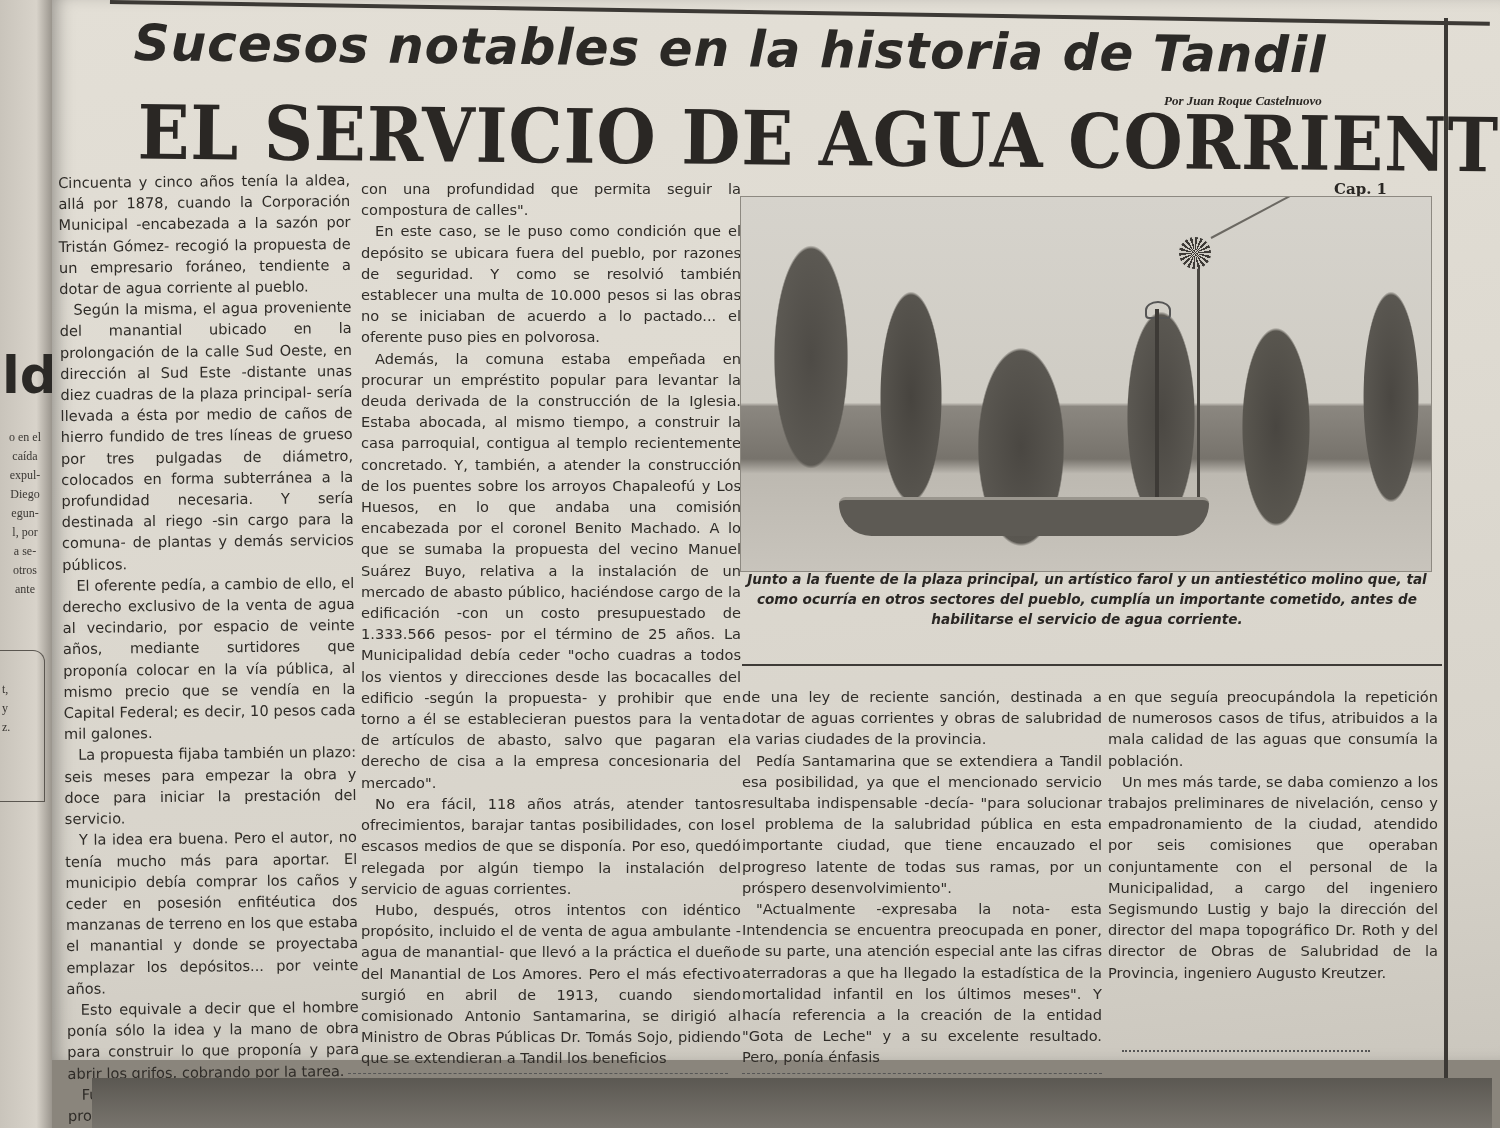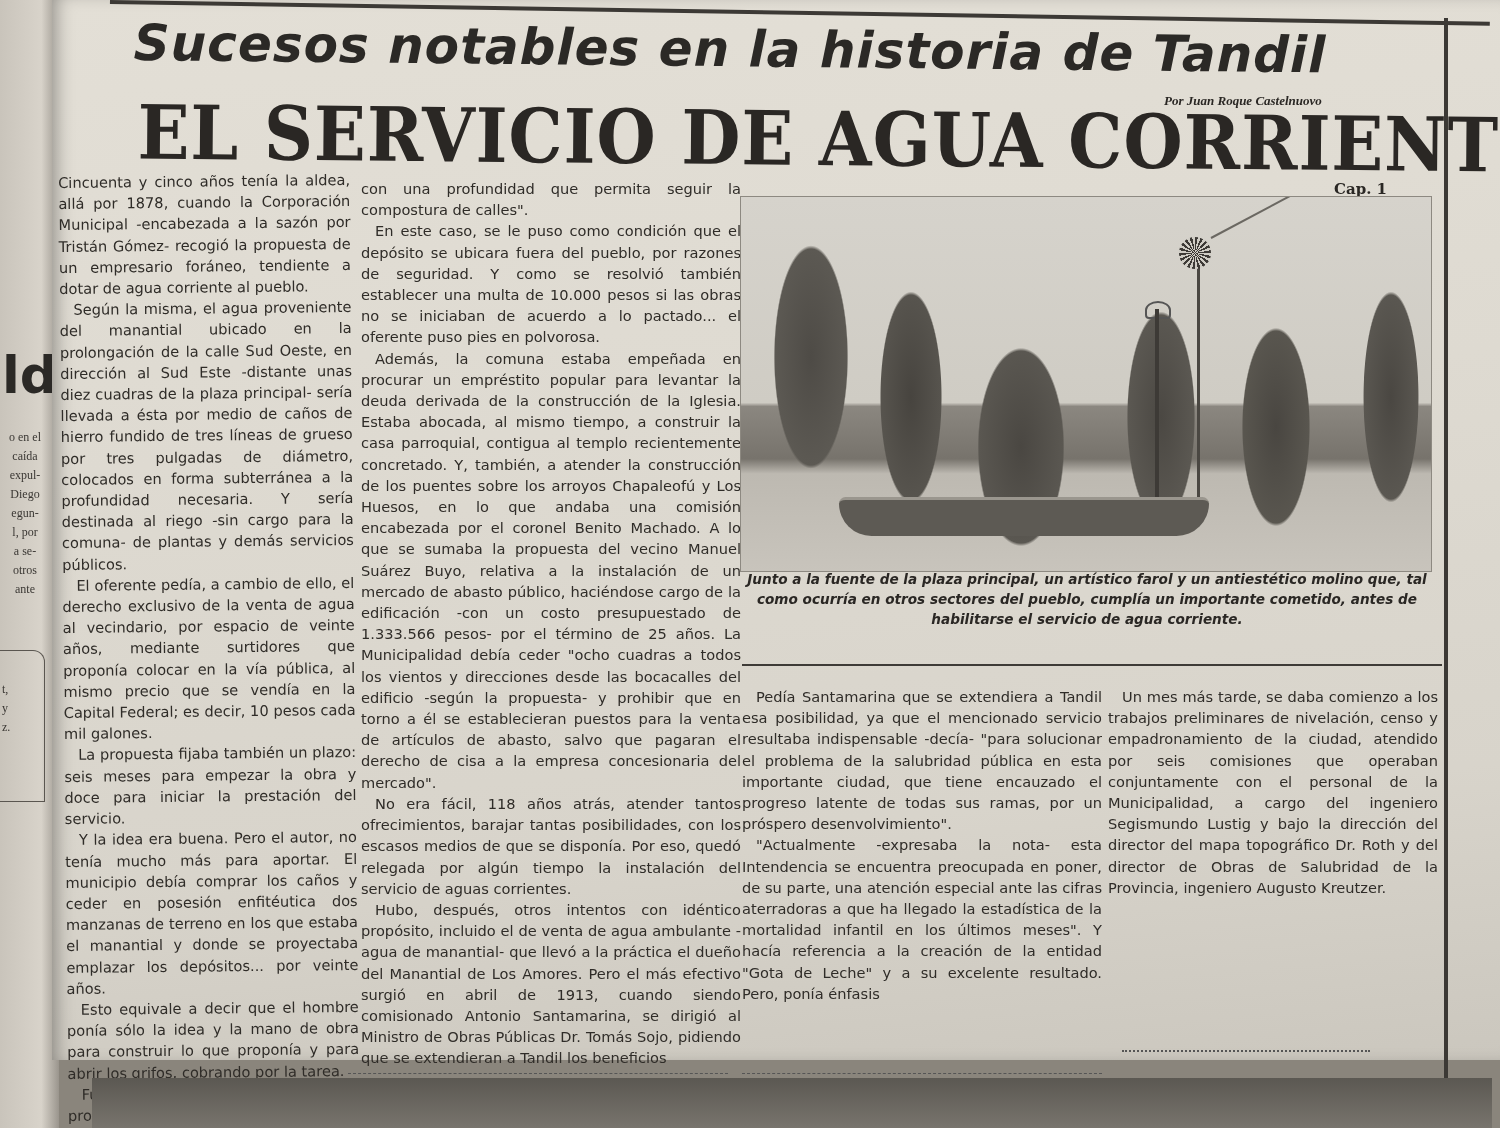--- a/index.html
+++ b/index.html
@@ -7,21 +7,20 @@
     width: 1500px; height: 1128px; overflow: hidden;
     background: #8a857c;
     font-family: "DejaVu Serif", serif;
     color: #2a2724;
     position: relative;
   }
   .left-page {
     position: absolute; left: 0; top: 0; width: 52px; height: 1128px;
     background: linear-gradient(90deg, #c9c4bb 0%, #d8d3ca 70%, #9a958d 100%);
     overflow: hidden;
-    padding-left: 7px;
   }
   .left-page .big {
     position: absolute; left: 2px; top: 345px;
     font-family: "DejaVu Sans", sans-serif; font-weight: bold; font-size: 52px; color: #2b2926;
   }
   .left-page .frag {
     position: absolute; left: 2px; top: 428px; width: 46px;
     font-size: 12px; line-height: 19px; text-align: center; color: #3a3733;
     font-family: "Liberation Serif", serif;
   }
@@ -181,25 +180,27 @@
     <div class="mill-tower"></div>
     <div class="mill-wheel"></div>
     <div class="lamp"></div>
     <div class="pole"></div>
     <div class="fountain"></div>
   </div>
   <div class="caption">Junto a la fuente de la plaza principal, un artístico farol y un antiestético molino que, tal como ocurría en otros sectores del pueblo, cumplía un importante cometido,  antes de habilitarse el servicio de agua corriente.</div>
   <div class="rule"></div>
 
   <div class="col col3">
+    <p class="noindent">de una ley de reciente sanción, destinada a dotar de aguas corrientes y obras de salubridad a varias ciudades de la provincia.</p>
     <p>Pedía Santamarina que se extendiera a Tandil esa posibilidad, ya que el mencionado servicio resultaba indispensable -decía- "para solucionar el problema de la salubridad pública en esta importante ciudad, que tiene encauzado el progreso latente de todas sus ramas, por un próspero desenvolvimiento".</p>
     <p>"Actualmente -expresaba la nota- esta Intendencia se encuentra preocupada en poner, de su parte, una atención especial ante las cifras aterradoras a que ha llegado la estadística de la mortalidad infantil en los últimos meses". Y hacía referencia a la creación de la entidad "Gota de Leche" y a su excelente resultado. Pero, ponía énfasis</p>
   </div>
 
   <div class="col col4">
+    <p class="noindent">en que seguía preocupándola la repetición de numerosos casos de tifus, atribuidos a la mala calidad de las aguas que consumía la población.</p>
     <p>Un mes más tarde, se daba comienzo a los trabajos preliminares de nivelación, censo y empadronamiento de la ciudad, atendido por seis comisiones que operaban conjuntamente con el personal de la Municipalidad, a cargo del ingeniero Segismundo Lustig y bajo la dirección del director del mapa topográfico Dr. Roth y del director de Obras de Salubridad de la Provincia, ingeniero Augusto Kreutzer.</p>
   </div>
 
   <div class="dotleader"></div>
   <div class="continua">(Continúa)</div>
   <div class="underline" style="left:296px; width:380px;"></div>
   <div class="underline" style="left:690px; width:360px;"></div>
 
   <div class="frame-bottom"></div>
 </div>

